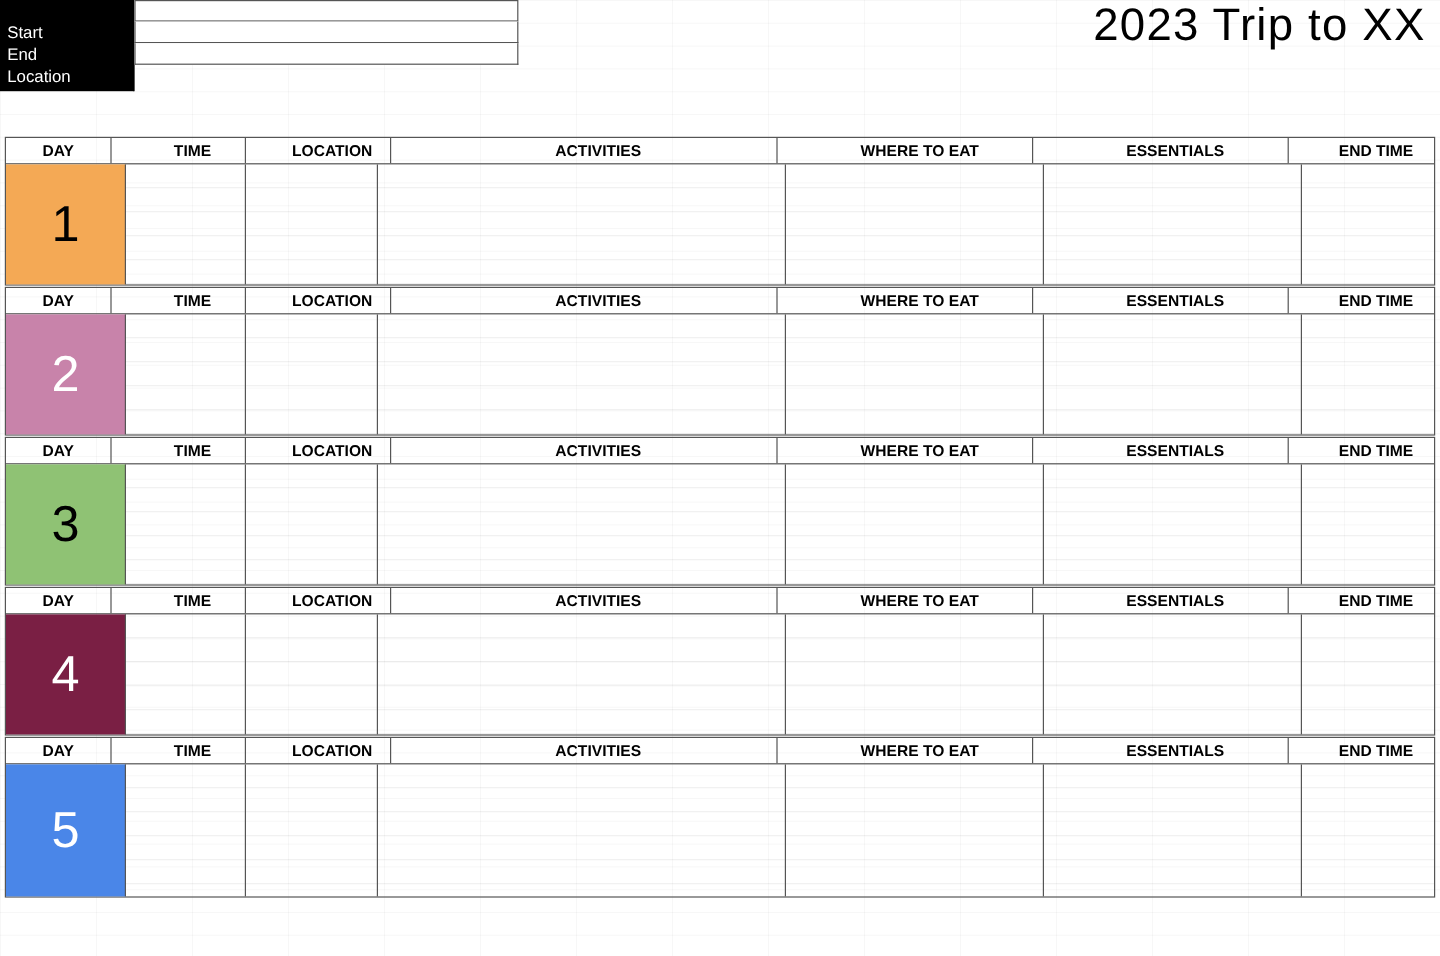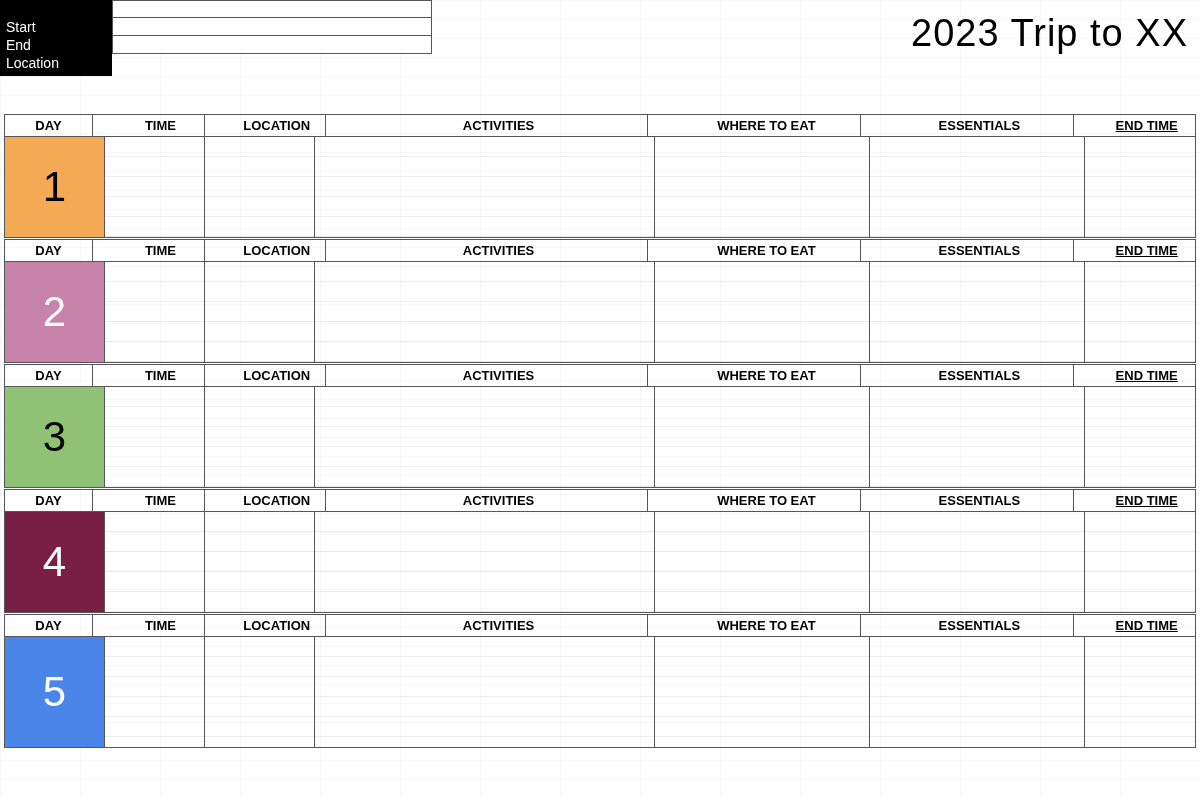--- a/index.html
+++ b/index.html
@@ -58,21 +58,21 @@
     background: #fff;
   }
   .meta-inputs div:first-child {
     border-top: 1px solid #555;
   }
 
   .title {
     margin-left: auto;
     font-size: 38px;
     letter-spacing: 1px;
-    padding: 12px 12px 0 0;
+    padding: 0 12px 0 0;
     font-family: Verdana, Geneva, sans-serif;
   }
 
   .spacer {
     height: 38px;
   }
 
   
   .section {
     border: 1px solid #555;
@@ -112,21 +112,21 @@
     background-position: 0 -1px;
   }
 
   
   .c-day  { width: 100px; }
   .c-time { width: 100px; }
   .c-loc  { width: 110px; }
   .c-act  { width: 340px; }
   .c-eat  { width: 215px; }
   .c-ess  { width: 215px; }
-  .c-end  { width: 110px; text-decoration: underline; }
+  .c-end  { width: 110px; }
 
   .day-num {
     display: flex;
     align-items: center;
     justify-content: center;
     font-size: 42px;
     font-weight: 400;
   }
   .day-num.light { color: #fff; }
   .day-num.dark  { color: #000; }

